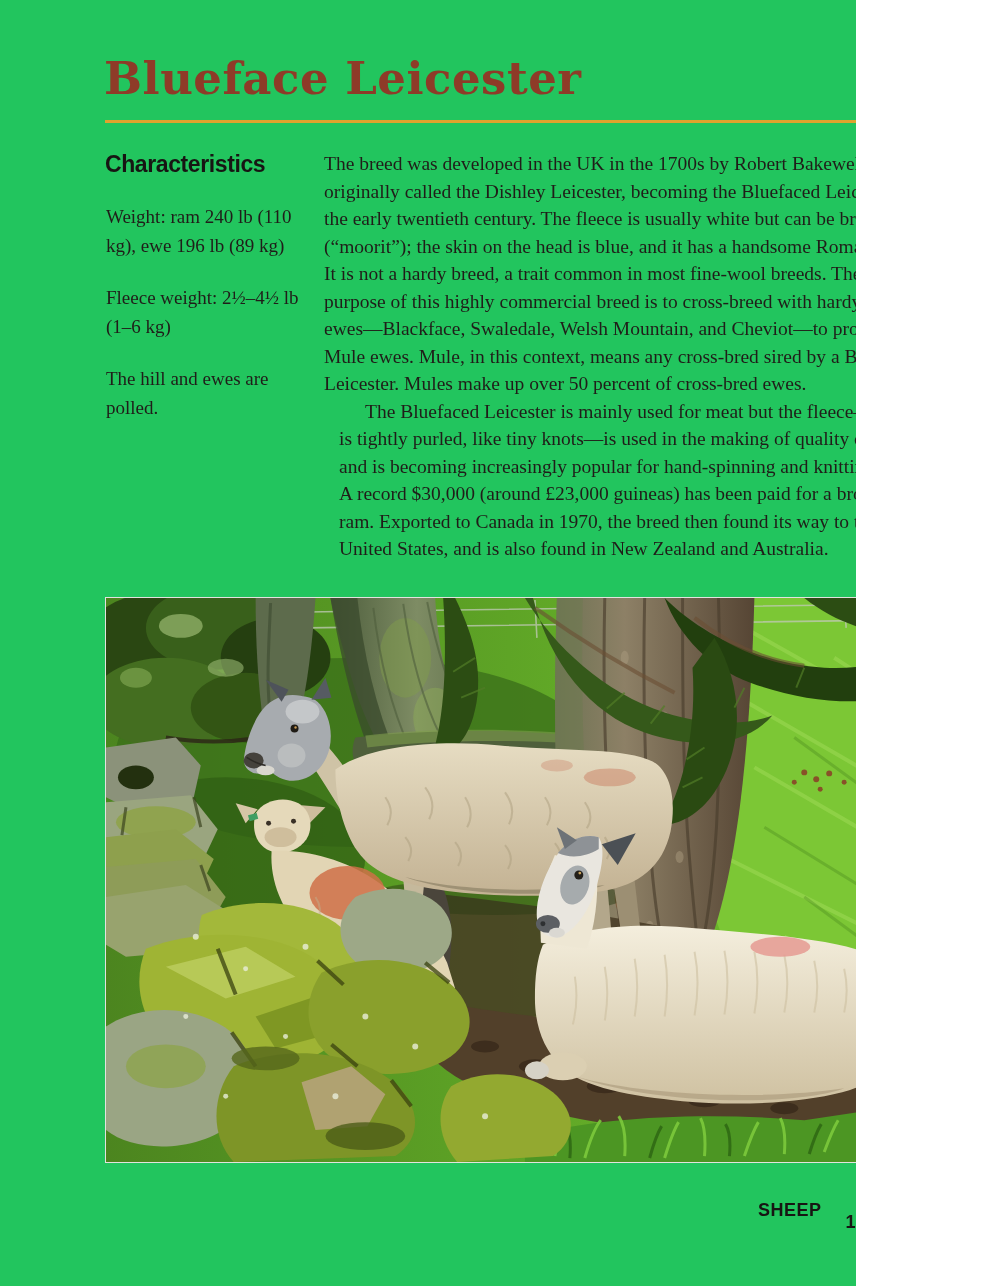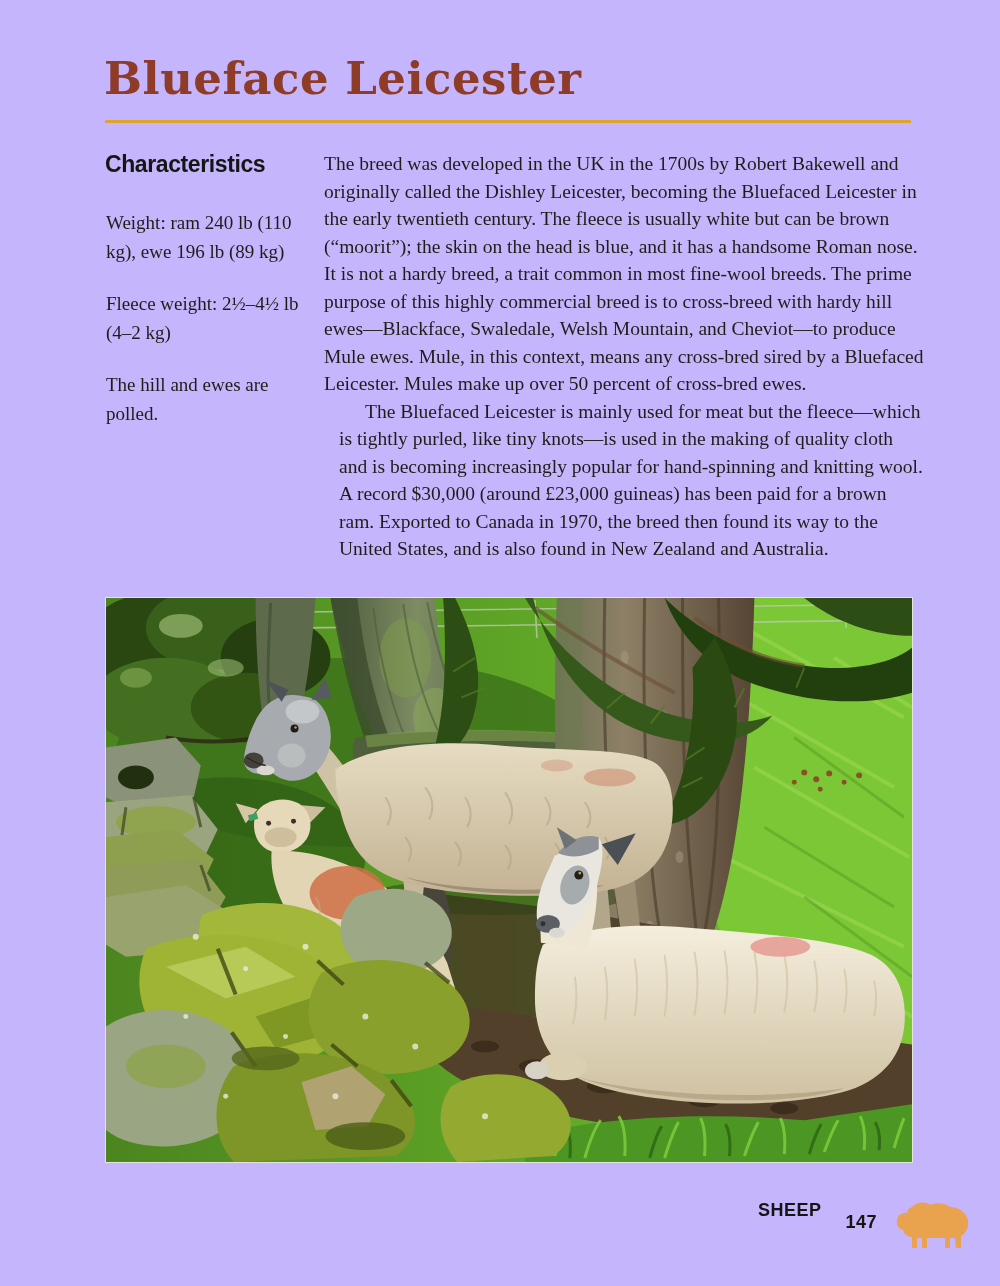--- a/index.html
+++ b/index.html
@@ -4,35 +4,35 @@
 <style>
   :root{
     --title-color:#8e3b28;
     --rule-color:#dfa32e;
     --icon-color:#e9a24d;
     --ink:#201d19;
   }
   *{box-sizing:border-box;}
   html,body{margin:0;padding:0;background:#ffffff;}
   .page{
-    position:relative;width:1000px;height:1286px;background:#c4b5fd;
+    position:relative;width:856px;height:1286px;background:#22c55e;
     font-family:"Liberation Serif", serif;color:var(--ink);overflow:hidden;
   }
   .page-title{
     position:absolute;left:104px;top:54px;margin:0;
     font-family:"DejaVu Serif", serif;font-weight:800;
     font-size:45px;line-height:1.1;letter-spacing:0.5px;color:var(--title-color);
   }
   .title-rule{
     position:absolute;left:105px;top:120px;width:806px;height:3px;
     background:var(--rule-color);
   }
   .sidebar{position:absolute;left:105px;top:151px;width:196px;}
   .sidebar-heading{
-    margin:0 0 30px 0;font-family:"Liberation Sans", sans-serif;font-weight:700;
+    margin:0 0 24px 0;font-family:"Liberation Sans", sans-serif;font-weight:700;
     font-size:23px;letter-spacing:-0.4px;color:#171513;
   }
   .char-item{margin:0 0 23px 1px;font-size:19px;line-height:29px;}
   .article{position:absolute;left:324px;top:150px;width:601px;}
   .article p{margin:0;font-size:19.5px;line-height:27.5px;text-align:left;}
   .article p.indent{text-indent:26px;margin-left:15px;}
   .photo{
     position:absolute;left:105px;top:597px;width:808px;height:566px;margin:0;
     border:1px solid #e3e3df;
   }
@@ -51,21 +51,21 @@
 <body>
 
 <div class="page">
 
   <h1 class="page-title">Blueface Leicester</h1>
   <div class="title-rule"></div>
 
   <aside class="sidebar">
     <h2 class="sidebar-heading">Characteristics</h2>
     <p class="char-item">Weight: ram 240 lb (110 kg), ewe 196 lb (89 kg)</p>
-    <p class="char-item">Fleece weight: 2½–4½ lb (4–2 kg)</p>
+    <p class="char-item">Fleece weight: 2½–4½ lb (1–6 kg)</p>
     <p class="char-item">The hill and ewes are polled.</p>
   </aside>
 
   <main class="article">
     <p>The breed was developed in the UK in the 1700s by Robert Bakewell and originally called the Dishley Leicester, becoming the Bluefaced Leicester in the early twentieth century. The fleece is usually white but can be brown (“moorit”); the skin on the head is blue, and it has a handsome Roman nose. It is not a hardy breed, a trait common in most fine-wool breeds. The prime purpose of this highly commercial breed is to cross-breed with hardy hill ewes—Blackface, Swaledale, Welsh Mountain, and Cheviot—to produce Mule ewes. Mule, in this context, means any cross-bred sired by a Bluefaced Leicester. Mules make up over 50 percent of cross-bred ewes.</p>
     <p class="indent">The Bluefaced Leicester is mainly used for meat but the fleece—which is tightly purled, like tiny knots—is used in the making of quality cloth and is becoming increasingly popular for hand-spinning and knitting wool. A record $30,000 (around £23,000 guineas) has been paid for a brown ram. Exported to Canada in 1970, the breed then found its way to the United States, and is also found in New Zealand and Australia.</p>
   </main>
 
   <figure class="photo">
     <svg viewBox="0 0 808 566" preserveAspectRatio="none">

